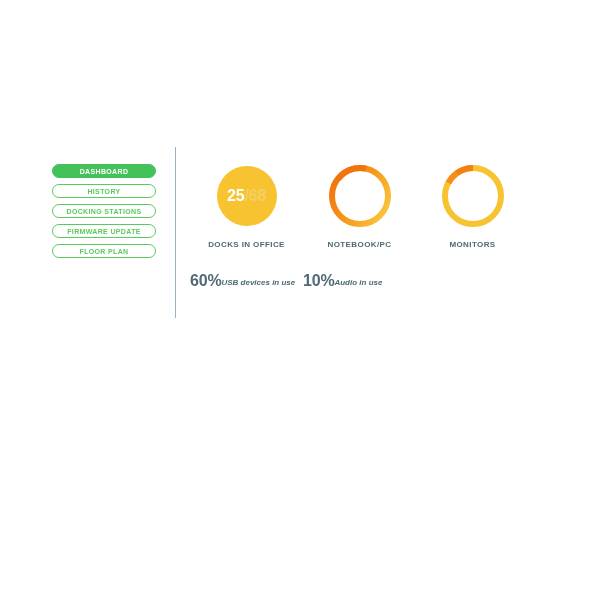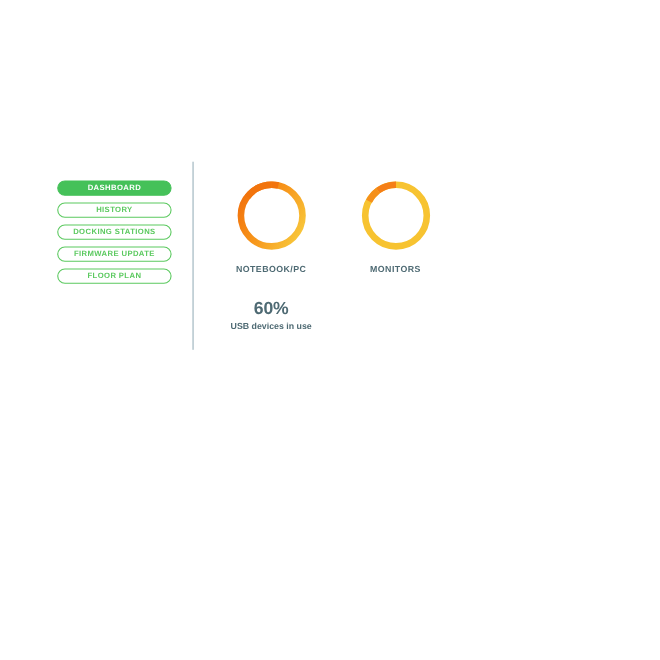--- a/index.html
+++ b/index.html
@@ -126,55 +126,68 @@
     position: absolute;
     left: 190px;
     top: 272px;
     width: 340px;
     display: flex;
     flex-direction: row;
   }
   .stat {
     width: 113px;
     display: flex;
-    flex-direction: column;
+    flex-direction: row;
     align-items: center;
   }
   .stat-value {
     font-size: 16px;
     font-weight: bold;
     color: #4e6a73;
     letter-spacing: -0.2px;
     line-height: 18px;
   }
   .stat-label {
     margin-top: 2px;
     font-size: 8px;
     font-weight: bold;
     color: #4e6a73;
     white-space: nowrap;
+    font-style: italic;
   }
 </style>
 </head>
 <body>
 
 <div id="dashboard">
 
   <nav id="sidebar">
     <div class="nav-btn active">DASHBOARD</div>
     <div class="nav-btn">HISTORY</div>
     <div class="nav-btn">DOCKING STATIONS</div>
     <div class="nav-btn">FIRMWARE UPDATE</div>
     <div class="nav-btn">FLOOR PLAN</div>
   </nav>
 
   <div id="divider"></div>
 
   <section id="cards">
 
+    <div class="card">
+      <div class="viz">
+        <svg width="72" height="72" viewBox="0 0 72 72" aria-hidden="true">
+          <circle cx="36" cy="36" r="30" fill="#f7c331"></circle>
+        </svg>
+        <div class="solid-label">
+          <span class="num">25</span>
+            <span class="den">/68</span>
+        </div>
+      </div>
+      <div class="card-title">DOCKS IN OFFICE</div>
+    </div>
 
     <div class="card">
       <div class="viz">
         <svg width="72" height="72" viewBox="0 0 72 72" aria-hidden="true">
           <defs>
             <linearGradient id="ringGrad" x1="0" y1="0.25" x2="1" y2="0.85">
               <stop offset="0%" stop-color="#f2740d"></stop>
               <stop offset="45%" stop-color="#f7961b"></stop>
               <stop offset="100%" stop-color="#f8c93c"></stop>
             </linearGradient>
@@ -200,15 +213,19 @@
       <div class="card-title">MONITORS</div>
     </div>
 
   </section>
 
   <section id="stats">
     <div class="stat">
       <div class="stat-value">60%</div>
       <div class="stat-label">USB devices in use</div>
     </div>
+    <div class="stat">
+      <div class="stat-value">10%</div>
+      <div class="stat-label">Audio in use</div>
+    </div>
   </section>
 
 </div>
 
 </body></html>

